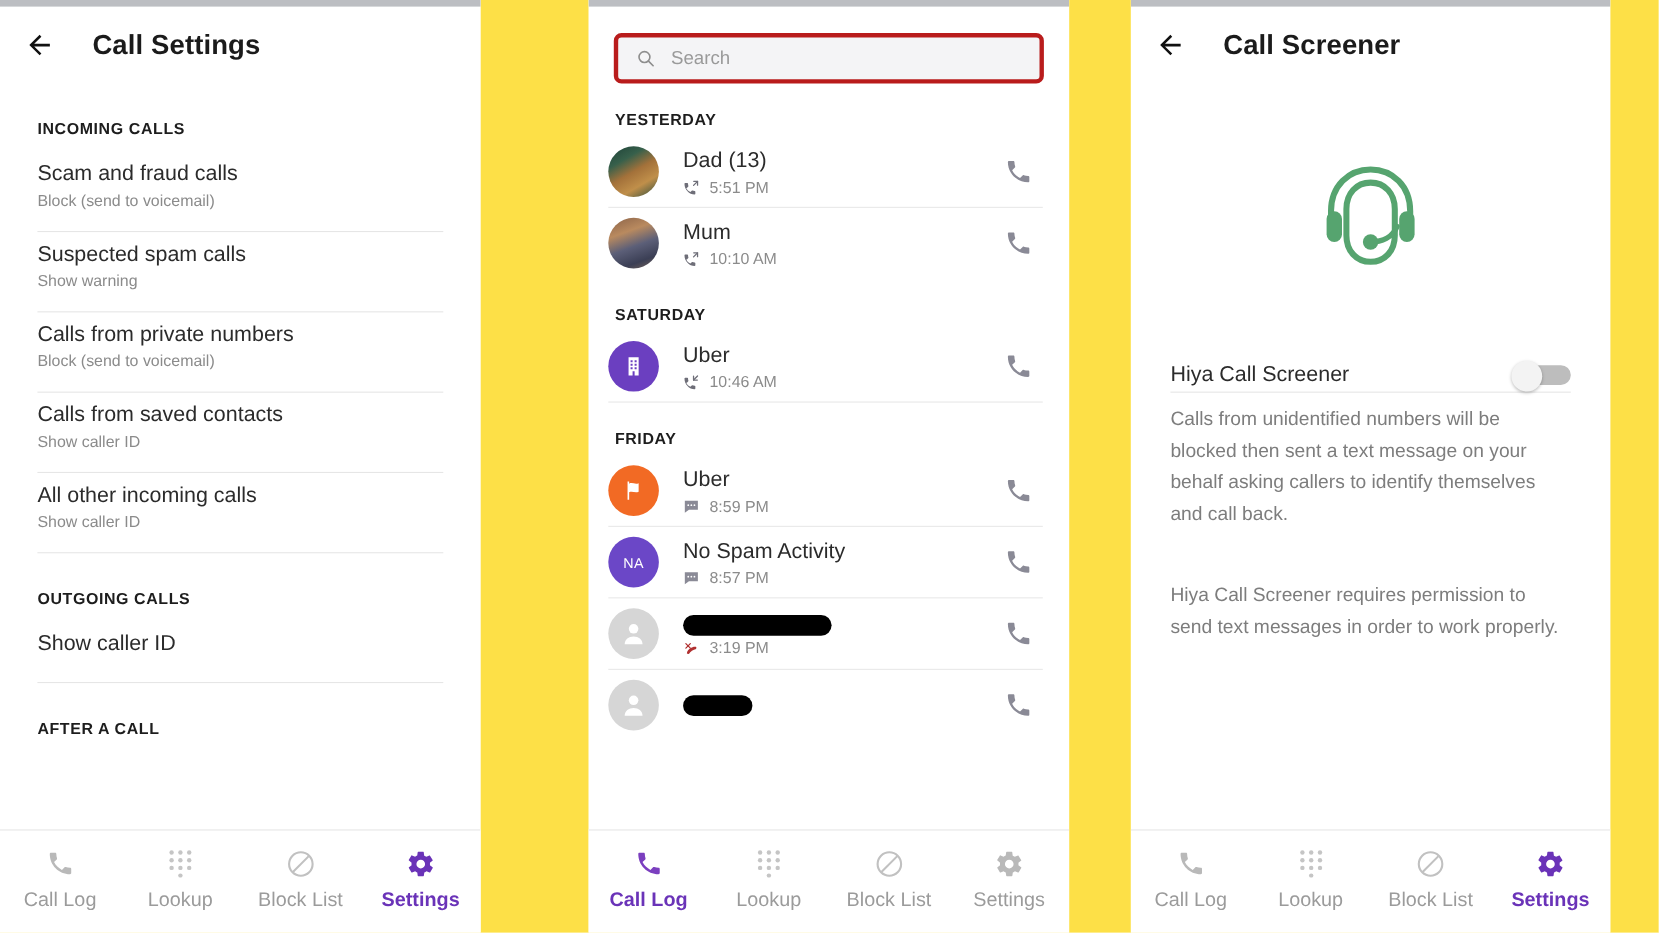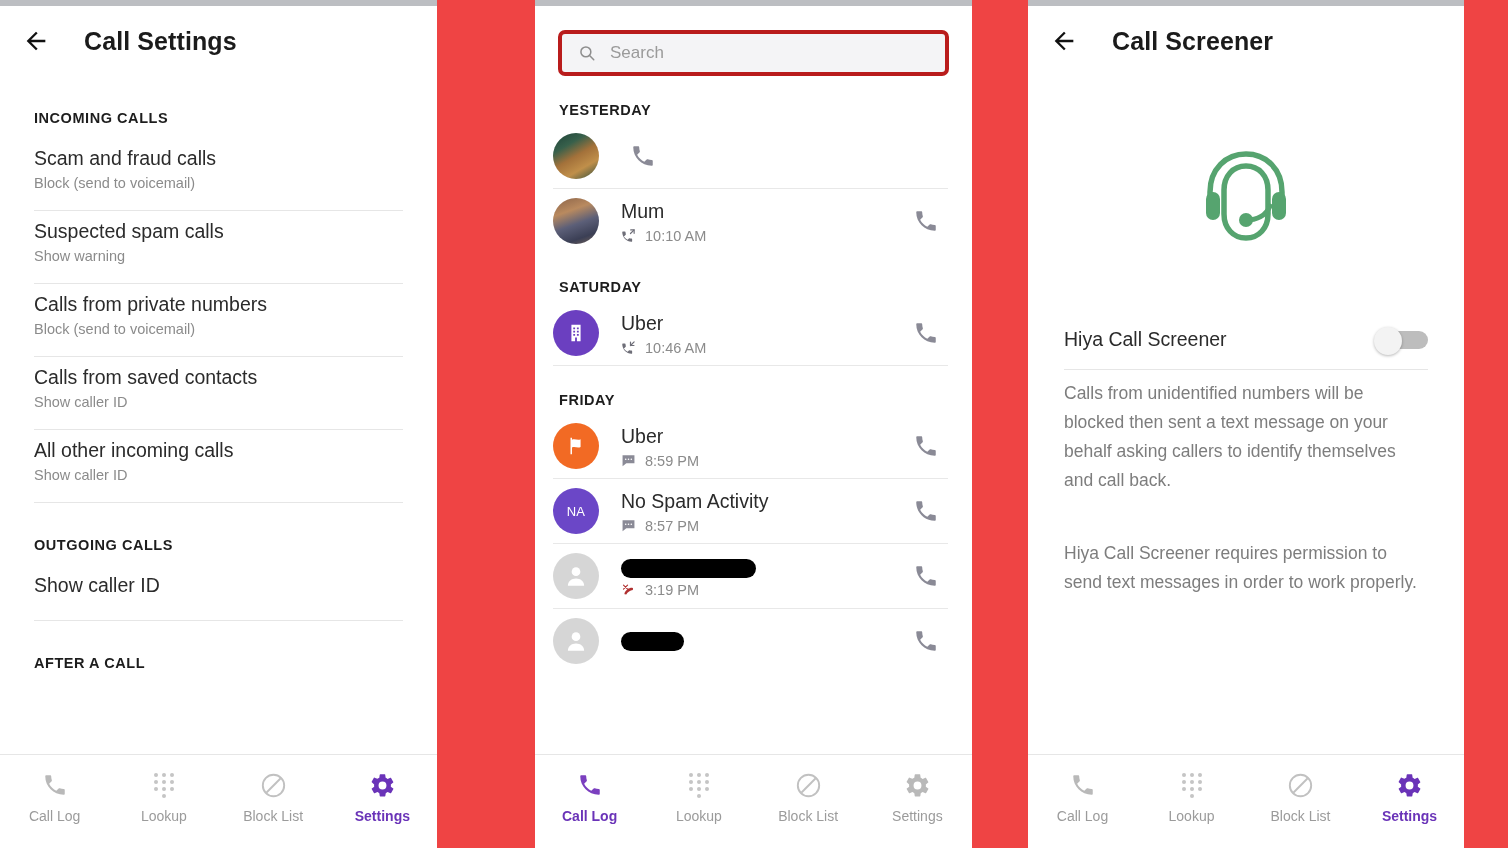--- a/index.html
+++ b/index.html
@@ -5,21 +5,21 @@
   * { box-sizing: border-box; margin: 0; padding: 0; }
   html, body {
     width: 1508px; height: 848px;
     background: #ffffff;
     font-family: "Liberation Sans", sans-serif;
     overflow: hidden;
   }
   .stage {
     position: relative;
     width: 1508px; height: 848px;
-    background: #ef4444;
+    background: #fde047;
   }
 
   
   .panel {
     position: absolute;
     top: 0;
     height: 848px;
     background: #ffffff;
     overflow: hidden;
   }
@@ -163,21 +163,21 @@
   .screener-body {
     position: absolute; top: 76px; left: 0; right: 0; bottom: 0;
     padding: 0 36px;
   }
   .screener-hero {
     display: flex; align-items: center; justify-content: center;
     padding-top: 66px; padding-bottom: 62px;
   }
   .toggle-row {
     display: flex; align-items: center; justify-content: space-between;
-    padding: 10px 0 18px 0;
+    padding: 10px 0 4px 0;
     border-bottom: 1px solid #e6e6e6;
     text-align: right;
   }
   .toggle-label { font-size: 19.5px; color: #2b2b2b; }
   .switch {
     position: relative; width: 54px; height: 22px; cursor: pointer;
   }
   .switch-track {
     position: absolute; right: 0; top: 2px;
     width: 38px; height: 18px; border-radius: 9px;
@@ -207,21 +207,21 @@
     padding-top: 13px;
   }
   .nav-item {
     flex: 1;
     display: flex; flex-direction: column;
     align-items: center; justify-content: flex-start;
     cursor: pointer;
   }
   .nav-icon { height: 34px; display: flex; align-items: center; justify-content: center; }
   .nav-label {
-    font-size: 14px;
+    font-size: 18px;
     color: #9b9b9b;
     margin-top: 6px;
   }
   .nav-item.active .nav-label { color: #6a33b8; font-weight: bold; }
 </style>
 </head>
 <body>
 
 <div class="stage">
 
@@ -337,20 +337,33 @@
               </svg>
           </span>
           <input class="search-input" type="text" value="" placeholder="Search" style="">
         </div>
       </div>
 
       <div class="day-head">YESTERDAY</div>
       <div class="log-list-item">
         <div class="log-item divided">
           <div class="avatar a-dad"></div>
+          <div class="log-text">
+            <div class="log-name">Dad (13)</div>
+            <div class="log-meta">
+              <span class="log-meta-icon">
+                <svg width="15" height="15" viewBox="0 0 24 24">
+                    <path d="M4.5 8.6c1.3 2.6 3.5 4.7 6.1 6l2-2c.26-.27.63-.35.92-.2 1 .35 2.2.55 3.3.55.55 0 1 .45 1 1V17c0 .55-.45 1-1 1C8.9 18 2 11.1 2 2.4c0-.55.45-1 1-1h3.2c.55 0 1 .45 1 1 0 1.2.2 2.3.55 3.3.1.3.03.65-.2.92l-2 2z" fill="#6e6e78" transform="translate(0,4)"></path>
+                    <path d="M15.5 3h5.5v5.5" fill="none" stroke="#6e6e78" stroke-width="1.9" stroke-linecap="round" stroke-linejoin="round"></path>
+                    <line x1="21" y1="3" x2="15.2" y2="8.8" stroke="#6e6e78" stroke-width="1.9" stroke-linecap="round"></line>
+                  </svg>
+              </span>
+              <span class="log-time">5:51 PM</span>
+            </div>
+          </div>
           <div class="call-action">
             <svg width="26" height="26" viewBox="0 0 24 24">
                 <path d="M6.6 10.8c1.4 2.8 3.8 5.1 6.6 6.6l2.2-2.2c.3-.3.7-.4 1-.2 1.1.4 2.4.6 3.6.6.6 0 1 .4 1 1V20c0 .6-.4 1-1 1C10.6 21 3 13.4 3 4c0-.6.4-1 1-1h3.5c.6 0 1 .4 1 1 0 1.3.2 2.5.6 3.6.1.3 0 .7-.2 1l-2.3 2.2z" fill="#8a8a96"></path>
               </svg>
           </div>
         </div>
 
         <div class="log-item">
           <div class="avatar a-mum"></div>
           <div class="log-text">

